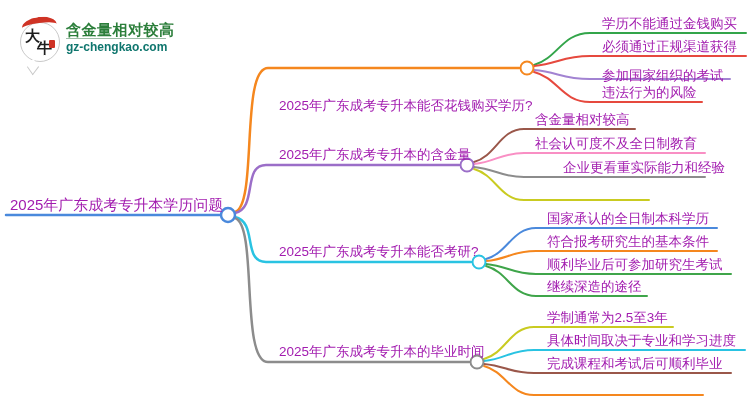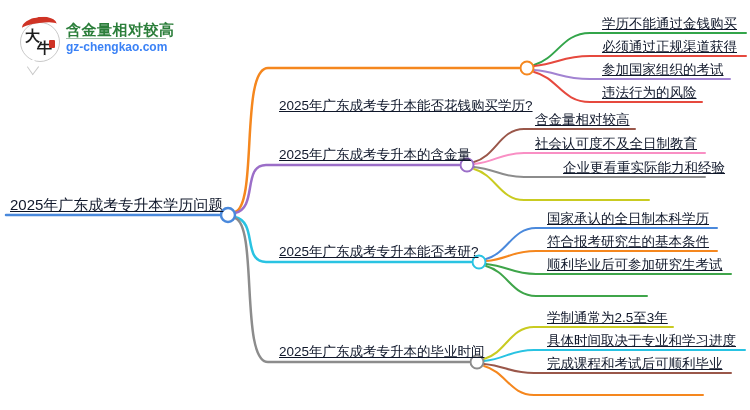--- a/index.html
+++ b/index.html
@@ -6,21 +6,21 @@
   .canvas {
     position:relative; width:750px; height:410px; background:#fff; overflow:hidden;
     font-family:"Liberation Sans","DejaVu Sans",sans-serif;
   }
   .edges { position:absolute; left:0; top:0; width:750px; height:410px; }
   .edges path { fill:none; stroke-linecap:round; }
   .edge-main { stroke-width:2.5; }
   .edge-leaf { stroke-width:2; }
   .node-circle { fill:#fff; }
 
-  .label { position:absolute; color:#0f172a; white-space:nowrap; line-height:18px;text-decoration:underline; }
+  .label { position:absolute; color:#a21caf; white-space:nowrap; line-height:18px; }
   .root-label   { font-size:15px; }
   .branch-label { font-size:13.5px; }
   .leaf-label   { font-size:13.5px; }
 
   
   .logo { position:absolute; left:16px; top:12px; width:170px; height:58px; }
   .logo-icon { position:absolute; left:2px; top:6px; width:44px; height:50px; }
   .bubble { position:absolute; left:2px; top:4px; width:38px; height:38px;
             border:1.5px solid #c9c9c9; border-radius:50%; background:#fff; }
   .bubble-tail { position:absolute; left:10px; top:44px; width:9px; height:9px;
@@ -28,21 +28,21 @@
             transform:rotate(55deg) skew(18deg); }
   .hat { position:absolute; left:4px; top:-1px; width:35px; height:18px; border-radius:50%;
          border-top:6px solid #cf3325; transform:rotate(-7deg); box-sizing:border-box; }
   .char-da  { position:absolute; left:7px; top:9px;  font-size:15px; font-weight:bold; color:#1d1d1d; font-family:"DejaVu Serif","Liberation Serif",serif; }
   .char-niu { position:absolute; left:19px; top:21px; font-size:15px; font-weight:bold; color:#1d1d1d; font-family:"DejaVu Serif","Liberation Serif",serif; }
   .seal { position:absolute; left:31px; top:22px; width:6px; height:8px; background:#cf3325; border-radius:1px; }
   .brand-name { position:absolute; left:50px; top:9px; font-size:15px; font-weight:bold;
                 color:#2b7e3a; letter-spacing:0.5px; white-space:nowrap; }
   .brand-sep  { position:absolute; left:50px; top:26px; width:100px; height:1px; background:#9dbda6; }
   .brand-url  { position:absolute; left:50px; top:28px; font-size:12px; font-weight:bold;
-                color:#3b82f6; white-space:nowrap; }
+                color:#0f766e; white-space:nowrap; }
 </style>
 </head>
 <body>
 
 <div class="canvas">
 
   <svg class="edges" viewBox="0 0 750 410">
 
     <path class="edge-main" d="M6,215 H220" stroke="#4a89dc"></path>
 
@@ -94,28 +94,29 @@
 
   <div class="label root-label" style="left:10px; top:196px;">2025年广东成考专升本学历问题</div>
 
   <div class="label branch-label" style="left:279px; top:49px;margin-top:48px;">2025年广东成考专升本能否花钱购买学历?</div>
   <div class="label branch-label" style="left:279px; top:146px;">2025年广东成考专升本的含金量</div>
   <div class="label branch-label" style="left:279px; top:243px;">2025年广东成考专升本能否考研?</div>
   <div class="label branch-label" style="left:279px; top:343px;">2025年广东成考专升本的毕业时间</div>
 
   <div class="label leaf-label" style="left:602px; top:15px;">学历不能通过金钱购买</div>
   <div class="label leaf-label" style="left:602px; top:38px;">必须通过正规渠道获得</div>
-  <div class="label leaf-label" style="left:602px; top:61px;">参加国家组织的考试</div>
+  <div class="label leaf-label" style="left:602px; top:67px;">参加国家组织的考试</div>
   <div class="label leaf-label" style="left:602px; top:84px;">违法行为的风险</div>
 
   <div class="label leaf-label" style="left:535px; top:111px;">含金量相对较高</div>
   <div class="label leaf-label" style="left:535px; top:135px;">社会认可度不及全日制教育</div>
   <div class="label leaf-label" style="left:535px; top:159px;margin-left:28px;">企业更看重实际能力和经验</div>
 
   <div class="label leaf-label" style="left:547px; top:210px;">国家承认的全日制本科学历</div>
   <div class="label leaf-label" style="left:547px; top:233px;">符合报考研究生的基本条件</div>
   <div class="label leaf-label" style="left:547px; top:256px;">顺利毕业后可参加研究生考试</div>
+  <div class="label leaf-label" style="left:547px; top:278px;">继续深造的途径</div>
 
   <div class="label leaf-label" style="left:547px; top:309px;">学制通常为2.5至3年</div>
   <div class="label leaf-label" style="left:547px; top:332px;">具体时间取决于专业和学习进度</div>
   <div class="label leaf-label" style="left:547px; top:355px;">完成课程和考试后可顺利毕业</div>
 
 </div>
 
 </body></html>

